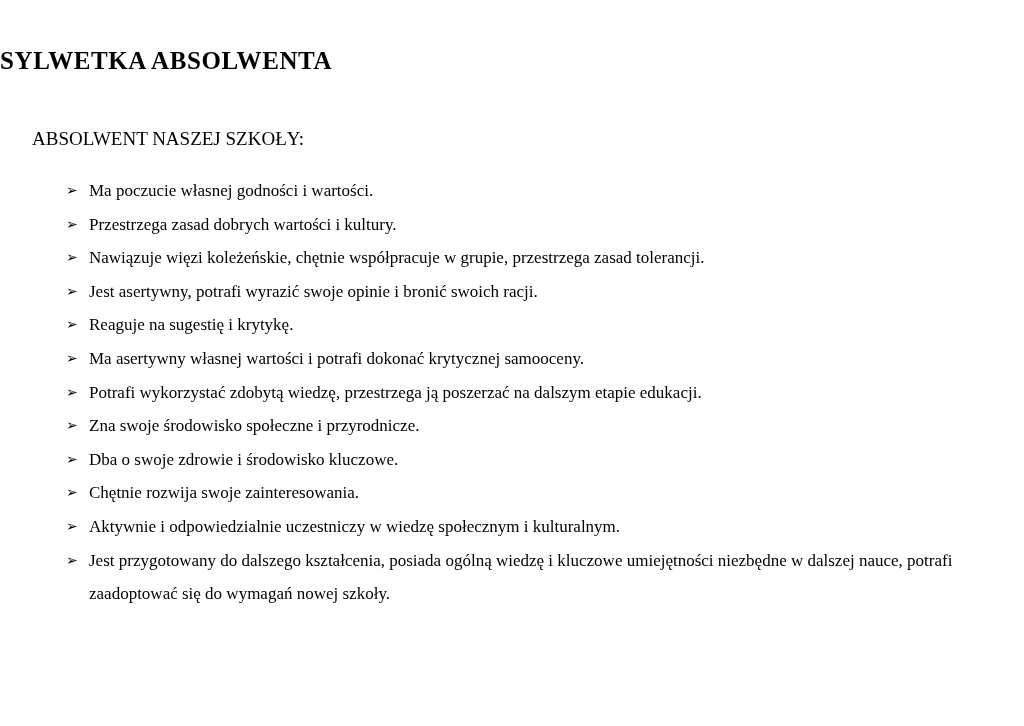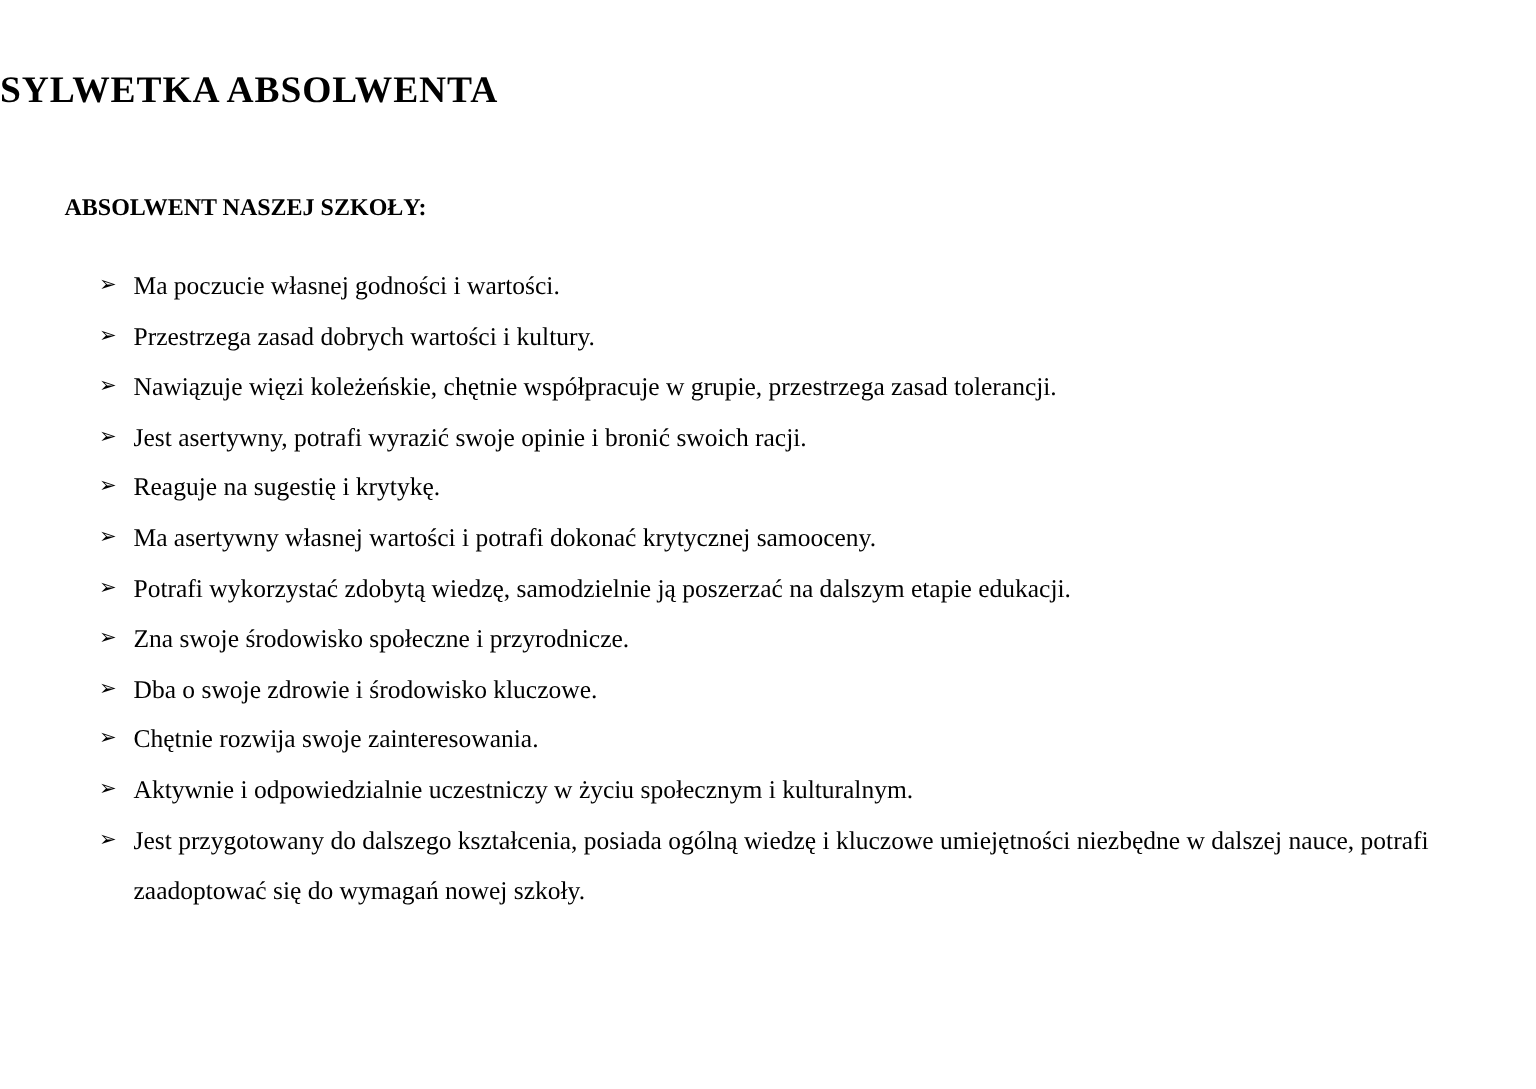--- a/index.html
+++ b/index.html
@@ -21,24 +21,24 @@
   }
   .doc-title {
     margin: 46px 0 0 0;
     text-align: left;
     font-size: 25px;
     font-weight: bold;
     letter-spacing: 0.6px;
     line-height: 30px;
   }
   .section-heading {
-    margin: 52px 0 0 43px;
-    font-size: 16px;
+    margin: 52px 0 0 32px;
+    font-size: 19px;
     line-height: 22px;
-    font-weight: bold;
+    font-weight: normal;
   }
   .qualities-list {
     list-style: none;
     margin: 24px 58px 0 66px;
     padding: 0;
   }
   .qualities-list li {
     display: flex;
     align-items: flex-start;
     font-size: 17px;
@@ -83,37 +83,37 @@
     <li>
       <span class="bullet">➢</span>
       <span class="item-text">Reaguje na sugestię i krytykę.</span>
     </li>
     <li>
       <span class="bullet">➢</span>
       <span class="item-text">Ma asertywny własnej wartości i potrafi dokonać krytycznej samooceny.</span>
     </li>
     <li>
       <span class="bullet">➢</span>
-      <span class="item-text">Potrafi wykorzystać zdobytą wiedzę, samodzielnie ją poszerzać na dalszym etapie edukacji.</span>
+      <span class="item-text">Potrafi wykorzystać zdobytą wiedzę, przestrzega ją poszerzać na dalszym etapie edukacji.</span>
     </li>
     <li>
       <span class="bullet">➢</span>
       <span class="item-text">Zna swoje środowisko społeczne i przyrodnicze.</span>
     </li>
     <li>
       <span class="bullet">➢</span>
       <span class="item-text">Dba o swoje zdrowie i środowisko kluczowe.</span>
     </li>
     <li>
       <span class="bullet">➢</span>
       <span class="item-text">Chętnie rozwija swoje zainteresowania.</span>
     </li>
     <li>
       <span class="bullet">➢</span>
-      <span class="item-text">Aktywnie i odpowiedzialnie uczestniczy w życiu społecznym i kulturalnym.</span>
+      <span class="item-text">Aktywnie i odpowiedzialnie uczestniczy w wiedzę społecznym i kulturalnym.</span>
     </li>
     <li>
       <span class="bullet">➢</span>
       <span class="item-text">Jest przygotowany do dalszego kształcenia, posiada ogólną wiedzę i kluczowe umiejętności niezbędne w dalszej nauce, potrafi zaadoptować się do wymagań nowej szkoły.</span>
     </li>
   </ul>
 
 </div>
 
 </body></html>

